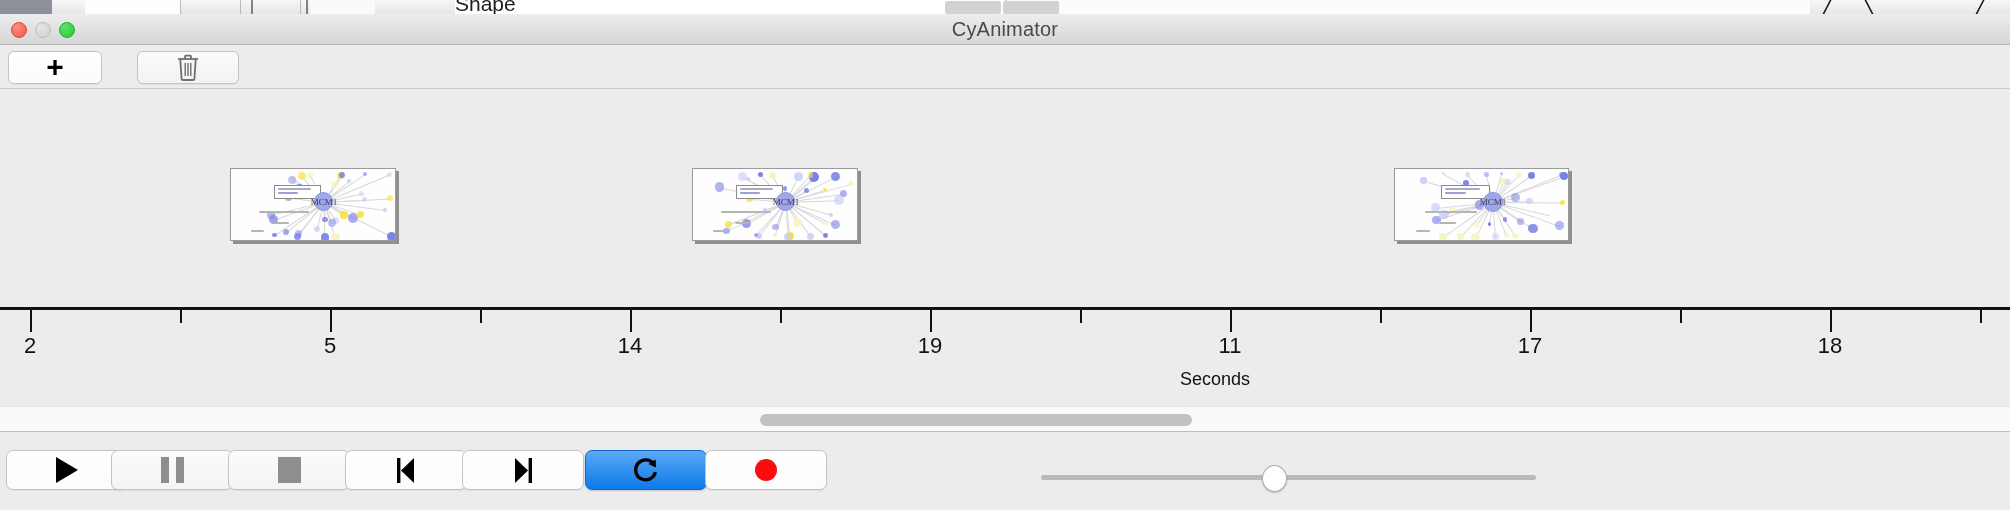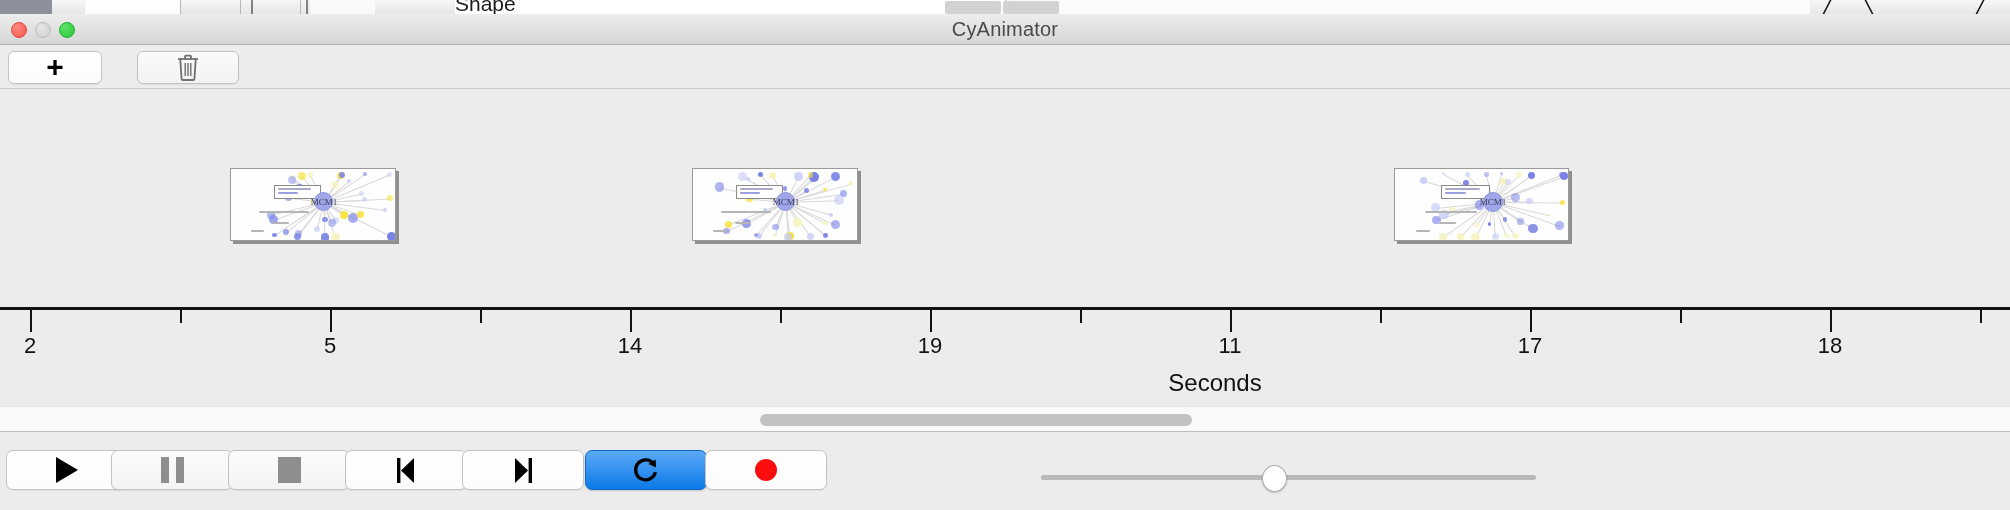--- a/index.html
+++ b/index.html
@@ -104,21 +104,21 @@
   .axis { position: absolute; left: 0; top: 218px; width: 2010px; height: 99px; }
   .axis-rule { position: absolute; left: 0; top: 0; width: 2010px; height: 3px; background: #111; }
   .tick { position: absolute; top: 3px; width: 2px; background: #111; }
   .tick.major { height: 22px; }
   .tick.minor { height: 13px; }
   .tick-label {
     position: absolute; top: 26px; font-size: 22px; color: #111;
     transform: translateX(-50%); white-space: nowrap;
   }
   .axis-title {
-    position: absolute; top: 62px; font-size: 24px; color: #111;
+    position: absolute; top: 62px; font-size: 18px; color: #111;
     transform: translateX(-50%); white-space: nowrap;
   }
 
   
   .hscroll {
     position: absolute; left: 0; top: 406px; width: 2010px; height: 26px;
     background: #fafafa; border-top: 1px solid #e2e2e2; border-bottom: 1px solid #bcbcbc;
   }
   .hscroll-thumb {
     position: absolute; top: 7px; left: 760px; width: 432px; height: 12px;

